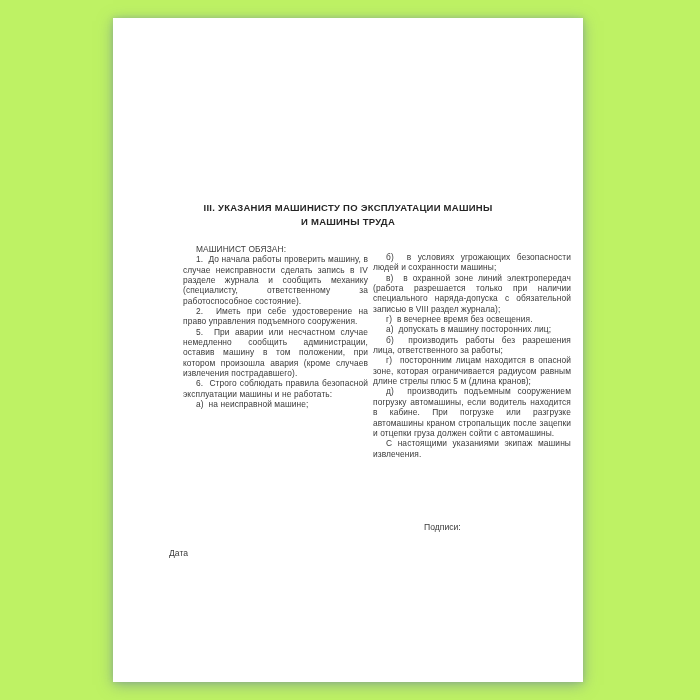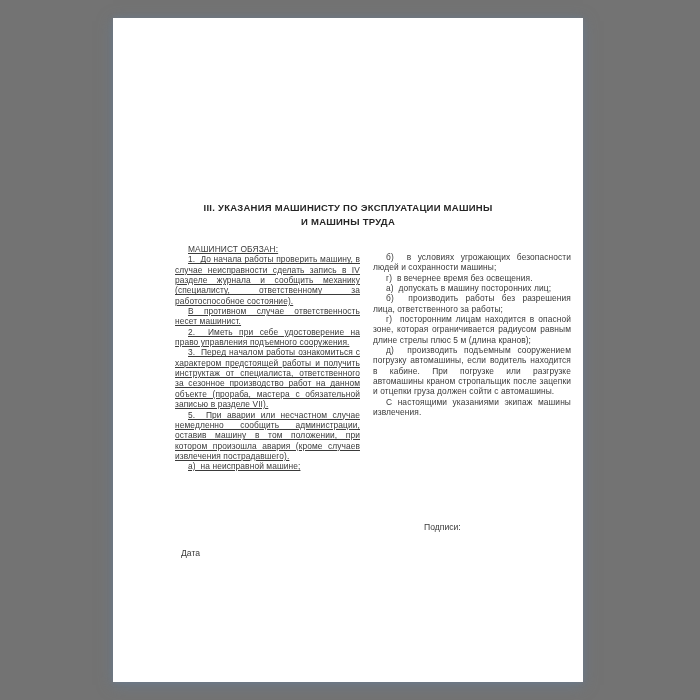--- a/index.html
+++ b/index.html
@@ -8,21 +8,21 @@
     width: 700px;
     height: 700px;
     overflow: hidden;
     background: #d7ebfc;
     font-family: "Liberation Sans", sans-serif;
   }
   .stage {
     position: relative;
     width: 700px;
     height: 700px;
-    background: #737373;
+    background: #bef264;
   }
   .paper {
     position: absolute;
     left: 113px;
     top: 18px;
     width: 470px;
     height: 664px;
     background: #ffffff;
     box-shadow: 0 3px 14px rgba(100, 125, 155, 0.55), 0 0 5px rgba(110, 135, 165, 0.35);
   }
@@ -39,57 +39,57 @@
     color: #262626;
   }
   .col {
     position: absolute;
     font-size: 8.4px;
     line-height: 10.35px;
     letter-spacing: 0.1px;
     color: #3a3a3a;
     text-align: justify;
   }
-  .col-left  { left: 62px;  top: 226px; width: 185px; text-decoration: underline; }
+  .col-left  { left: 70px;  top: 226px; width: 185px; }
   .col-right { left: 249px; top: 234px; width: 198px; margin-left: 11px; }
   .para {
     margin: 0;
     text-indent: 13px;
   }
   .footer-label {
     position: absolute;
     font-size: 8.6px;
     color: #3a3a3a;
   }
-  .date-label       { left: 68px;  top: 530px; }
+  .date-label       { left: 56px;  top: 530px; }
   .signatures-label { left: 282px; top: 504px; padding-left: 29px; }
 </style>
 </head>
 <body>
 
 <div class="stage">
   <div class="paper">
 
     <div class="doc-title">
       <div>III. УКАЗАНИЯ МАШИНИСТУ ПО ЭКСПЛУАТАЦИИ МАШИНЫ</div>
       <div>И МАШИНЫ ТРУДА</div>
     </div>
 
     <div class="col col-left">
         <p class="para">МАШИНИСТ ОБЯЗАН:</p>
         <p class="para">1.&nbsp;&nbsp;До начала работы проверить машину, в случае неисправности сделать запись в IV разделе журнала и сообщить механику (специалисту, ответственному за работоспособное состояние).</p>
-        <p class="para">В противном случае ответственность несет машинист.</p>
         <p class="para">2.&nbsp;&nbsp;Иметь при себе удостоверение на право управления подъемного сооружения.</p>
-        <p class="para">3.&nbsp;&nbsp;Перед началом работы ознакомиться с характером предстоящей работы и получить инструктаж от специалиста, ответственного за сезонное производство работ на данном объекте (прораба, мастера с обязательной записью в разделе VII).</p>
         <p class="para">5.&nbsp;&nbsp;При аварии или несчастном случае немедленно сообщить администрации, оставив машину в том положении, при котором произошла авария (кроме случаев извлечения пострадавшего).</p>
+        <p class="para">6.&nbsp;&nbsp;Строго соблюдать правила безопасной эксплуатации машины и не работать:</p>
         <p class="para">а)&nbsp;&nbsp;на неисправной машине;</p>
       </div>
 
     <div class="col col-right">
         <p class="para">б)&nbsp;&nbsp;в условиях угрожающих безопасности людей и сохранности машины;</p>
+        <p class="para">в)&nbsp;&nbsp;в охранной зоне линий электропередач (работа разрешается только при наличии специального наряда-допуска с обязательной записью в VIII раздел журнала);</p>
         <p class="para">г)&nbsp;&nbsp;в вечернее время без освещения.</p>
         <p class="para">а)&nbsp;&nbsp;допускать в машину посторонних лиц;</p>
         <p class="para">б)&nbsp;&nbsp;производить работы без разрешения лица, ответственного за работы;</p>
         <p class="para">г)&nbsp;&nbsp;посторонним лицам находится в опасной зоне, которая ограничивается радиусом равным длине стрелы плюс 5 м (длина кранов);</p>
         <p class="para">д)&nbsp;&nbsp;производить подъемным сооружением погрузку автомашины, если водитель находится в кабине. При погрузке или разгрузке автомашины краном стропальщик после зацепки и отцепки груза должен сойти с автомашины.</p>
         <p class="para">С настоящими указаниями экипаж машины извлечения.</p>
       </div>
 
     <div class="footer-label date-label">Дата</div>
 

